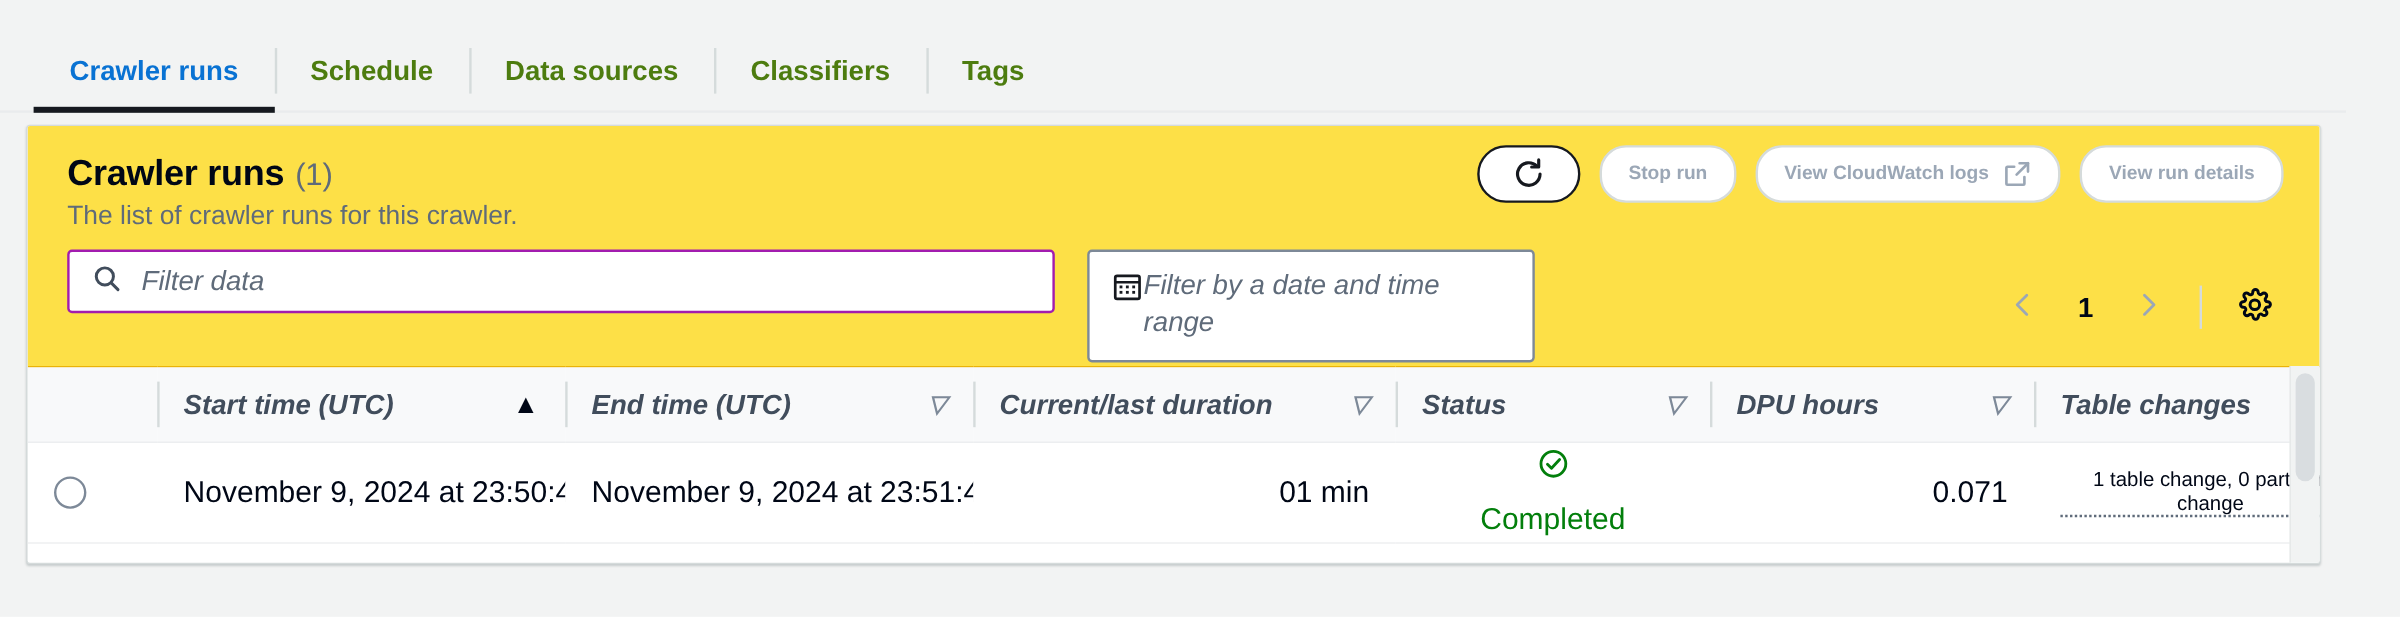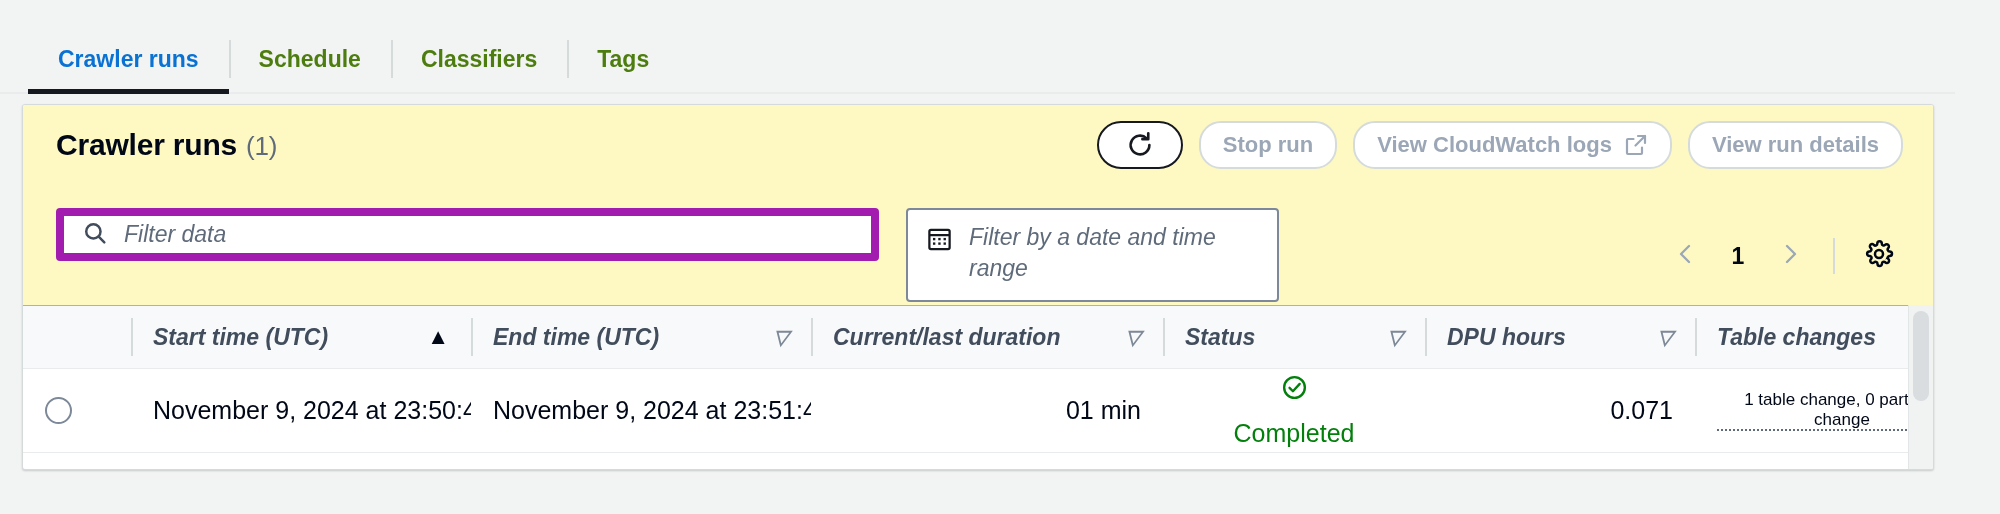--- a/index.html
+++ b/index.html
@@ -82,21 +82,21 @@
     border: 1px solid #d5dbdb;
     border-radius: 3px;
     box-shadow: 0 1px 2px rgba(0,28,36,0.18);
     box-sizing: border-box;
     overflow: hidden;
   }
 
   .card-header {
     position: relative;
     height: 200px;
-    background: #fef9c3;
+    background: #fde047;
     box-sizing: border-box;
   }
 
   .header-row {
     position: absolute;
     left: 0; right: 0; top: 0;
     height: 66px;
     display: flex;
     align-items: center;
     padding: 14px 30px 0 33px;
@@ -127,21 +127,21 @@
   .btn {
     display: inline-flex;
     align-items: center;
     justify-content: center;
     gap: 12px;
     height: 48px;
     padding: 0 22px;
     border: 2px solid #d5dbdb;
     border-radius: 22px;
     background: #ffffff;
-    font-size: 22px;
+    font-size: 16px;
     font-weight: bold;
     color: #9ba7b6;
     white-space: nowrap;
     box-sizing: border-box;
     cursor: default;
   }
   .btn-icon-only {
     width: 86px;
     padding: 0;
     border-color: #16191f;
@@ -172,36 +172,35 @@
   }
 
   .search-field {
     position: relative;
     display: flex;
     align-items: center;
     gap: 16px;
     width: 823px;
     height: 53px;
     padding: 0 18px;
-    border: 8px solid #a21caf;
+    border: 2px solid #a21caf;
     border-radius: 4px;
     background: #ffffff;
     box-sizing: border-box;
   }
   .search-field .ph {
     font-size: 23px;
     font-style: italic;
     color: #5f6b7a;
     white-space: nowrap;
   }
 
   .date-field {
     display: flex;
     align-items: flex-start;
-    gap: 16px;
     width: 373px;
     height: 94px;
     margin-left: 27px;
     padding: 12px 16px 0 18px;
     border: 2px solid #7d8998;
     border-radius: 4px;
     background: #ffffff;
     box-sizing: border-box;
     justify-content: center;
   }
@@ -398,20 +397,23 @@
 <div class="page">
 
   <div class="tabbar">
     <div class="tab active">
       <span>Crawler runs</span>
     </div>
     <div class="tab">
       <span>Schedule</span>
     </div>
     <div class="tab">
+      <span>Data sources</span>
+    </div>
+    <div class="tab">
       <span>Classifiers</span>
     </div>
     <div class="tab">
       <span>Tags</span>
     </div>
   </div>
 
   <div class="container">
 
     <div class="card-header">
@@ -445,20 +447,21 @@
               </svg>
             </span>
           </div>
 
           <div class="btn">
             <span>View run details</span>
           </div>
         </div>
       </div>
 
+      <div class="subtitle">The list of crawler runs for this crawler.</div>
 
       <div class="filters">
 
         <div class="search-field">
           <span>
             <svg width="26" height="26" viewBox="0 0 24 24" fill="none" stroke="#414d5c" stroke-width="2.3" stroke-linecap="round">
               <circle cx="10.5" cy="10.5" r="6.6"></circle>
               <line x1="15.4" y1="15.4" x2="20.6" y2="20.6"></line>
             </svg>
           </span>

